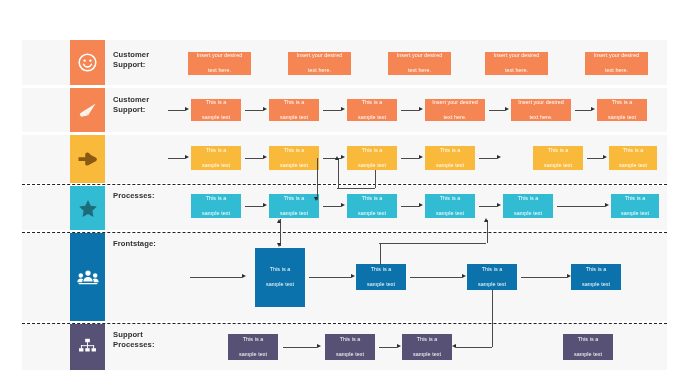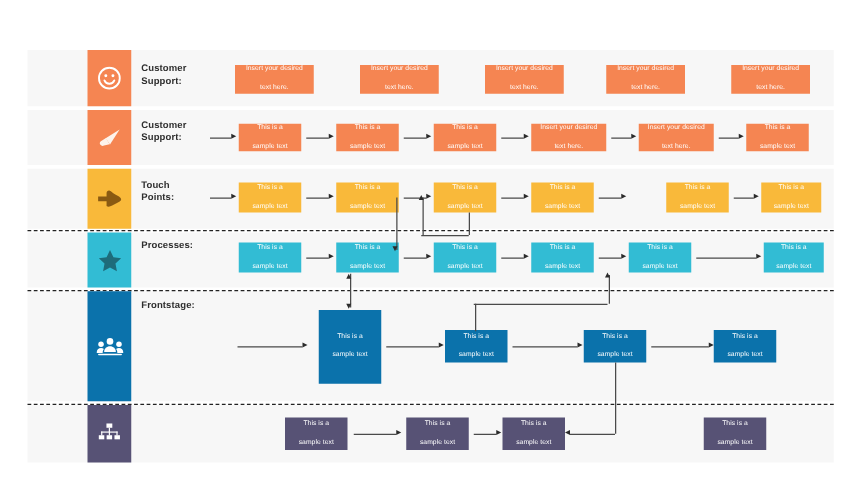--- a/index.html
+++ b/index.html
@@ -202,29 +202,29 @@
   </div>
 
   <div class="rowlabel" style="top:50px;">
     <div>Customer</div>
     <div>Support:</div>
   </div>
   <div class="rowlabel" style="top:95px;">
     <div>Customer</div>
     <div>Support:</div>
   </div>
-  <div class="rowlabel" style="top:143px;">
-    <div>Touch</div>
-    <div>Points:</div>
-  </div>
   <div class="rowlabel" style="top:191px;width:90px;">
     <div>Processes:</div>
   </div>
   <div class="rowlabel" style="top:239px;width:90px;">
     <div>Frontstage:</div>
+  </div>
+  <div class="rowlabel" style="top:330px;">
+    <div>Support</div>
+    <div>Processes:</div>
   </div>
 
   <div class="box c-emotion" style="left:188px;top:52px;width:63px;height:23px;">
     <span><span>Insert your desired</span><br><span>text here.</span></span>
   </div>
   <div class="box c-emotion" style="left:288px;top:52px;width:63px;height:23px;">
     <span><span>Insert your desired</span><br><span>text here.</span></span>
   </div>
   <div class="box c-emotion" style="left:388px;top:52px;width:63px;height:23px;">
     <span><span>Insert your desired</span><br><span>text here.</span></span>

